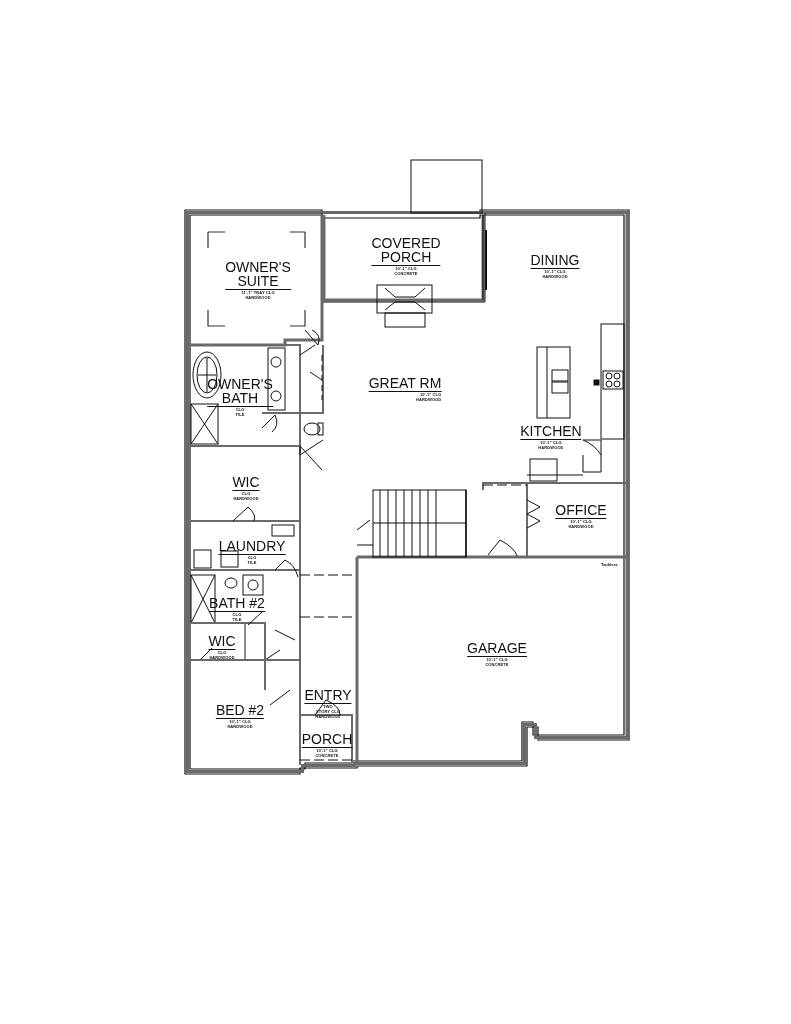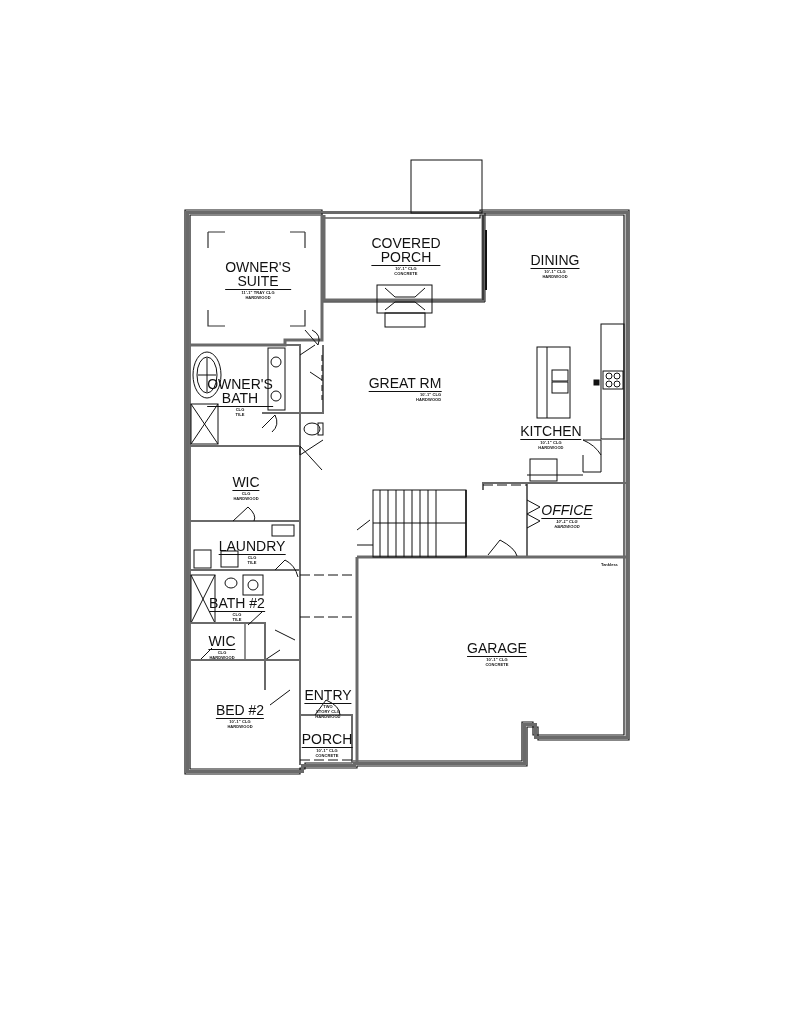--- a/index.html
+++ b/index.html
@@ -188,21 +188,21 @@
     <div class="lbl" style="left: 551px; top: 424px;">
       <span class="name ul">KITCHEN</span>
       <span class="sub">10'-1" CLG</span>
       <span class="sub">HARDWOOD</span>
     </div>
     <div class="lbl" style="left: 246px; top: 475px;">
       <span class="name ul">WIC</span>
       <span class="sub">CLG</span>
       <span class="sub">HARDWOOD</span>
     </div>
-    <div class="lbl" style="left: 567px; top: 503px; font-style: italic;">
+    <div class="lbl" style="left: 581px; top: 503px;">
       <span class="name ul">OFFICE</span>
       <span class="sub">10'-1" CLG</span>
       <span class="sub">HARDWOOD</span>
     </div>
     <div class="lbl" style="left: 252px; top: 539px;">
       <span class="name ul">LAUNDRY</span>
       <span class="sub">CLG</span>
       <span class="sub">TILE</span>
     </div>
     <div class="lbl" style="left: 237px; top: 596px;">

